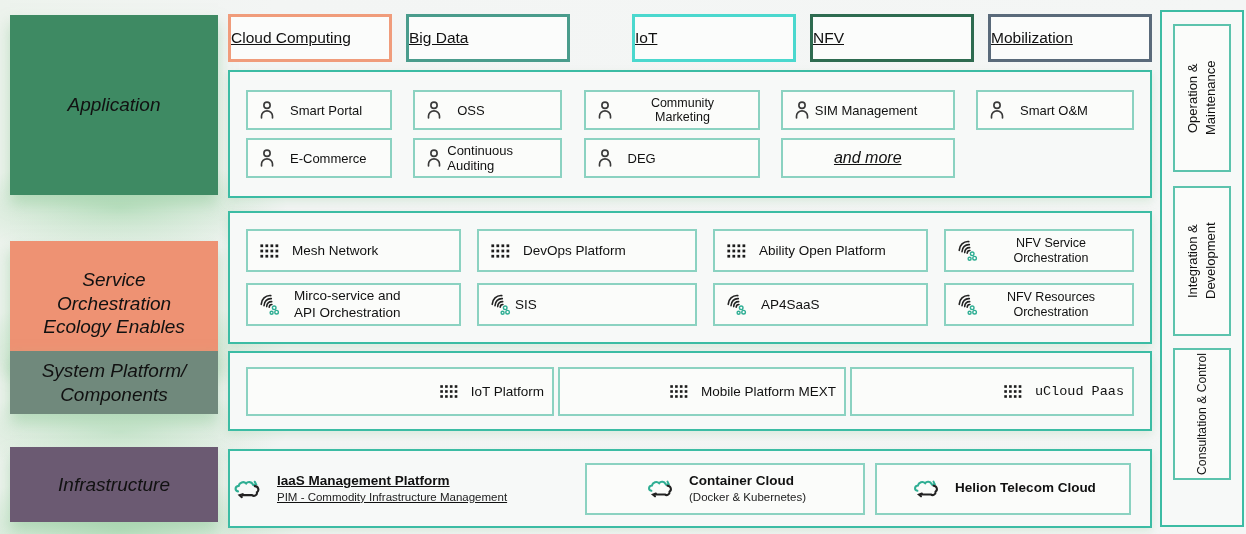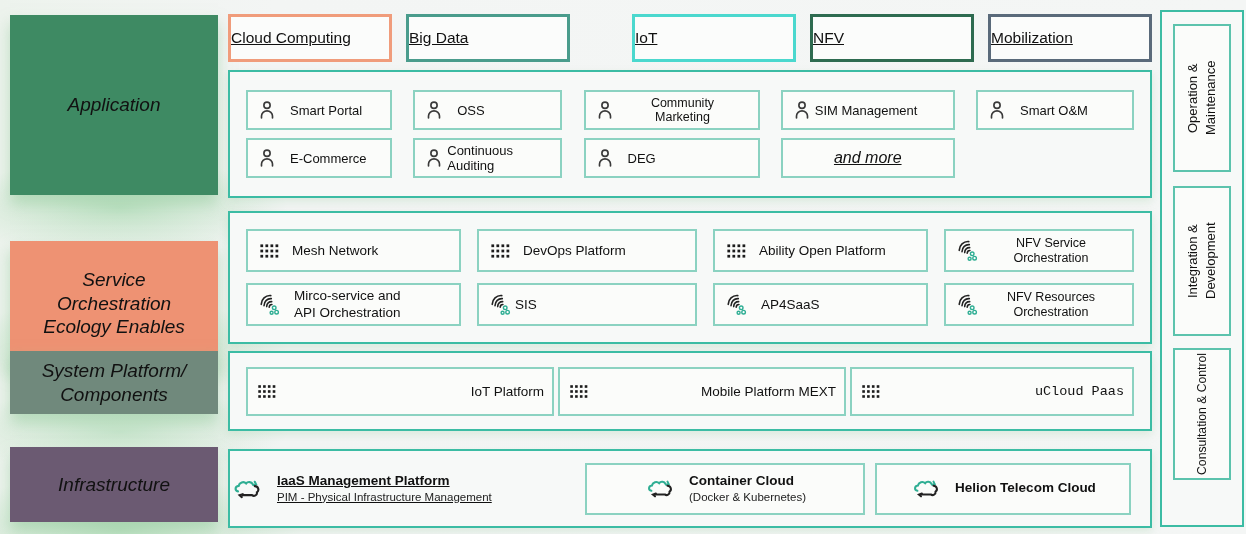--- a/index.html
+++ b/index.html
@@ -44,21 +44,21 @@
     row-gap:11px;align-content:center;}
   #row-sys{top:351px;height:80px;padding:0 16px;display:flex;align-items:center;justify-content:space-between;}
   #row-infra{top:449px;height:79px;display:flex;align-items:center;padding:0 17px 0 0;}
   
   .item{
     box-sizing:border-box;border:2px solid #8bd2c1;background:#fbfcfa;
     display:flex;align-items:center;padding:14px 8px;font-size:13px;
   }
   .app-item{height:40px;}
   .svc-item{height:43px;font-size:13.5px;padding:0 10px;}
-  .sys-item{height:49px;justify-content:space-between;font-size:13.5px;gap:12px;}
+  .sys-item{height:49px;justify-content:flex-end;font-size:13.5px;gap:12px;}
   .t-left{margin-left:12px;}
   .t-tight{margin-left:2px;}
   .t-center{flex:1;text-align:center;line-height:1.15;font-size:12.5px;margin:0 auto;}
   .w108{max-width:108px;}
   .w100{max-width:100px;}
   .w105{max-width:105px;}
   .t-2l{line-height:1.2;}
   .more{flex:1;text-align:center;font-size:16px;font-style:italic;text-decoration:underline;}
   .ic{flex:none;display:block;}
   
@@ -292,21 +292,21 @@
     </div>
   </div>
 
   <div class="rowbox" id="row-infra">
     <div class="infra-plain">
       <svg class="ic" width="34" height="26" viewBox="0 0 26 22">
           <use href="#ic-cloud-sync"></use>
         </svg>
       <div>
         <div class="infra-title">IaaS Management Platform</div>
-        <div class="infra-sub">PIM - Physical Infrastructure Management</div>
+        <div class="infra-sub">PIM - Commodity Infrastructure Management</div>
       </div>
     </div>
     <div class="infra-box" id="infra-container">
       <svg class="ic" width="32" height="25" viewBox="0 0 26 22">
           <use href="#ic-cloud-sync"></use>
         </svg>
       <div>
         <div class="infra-title">Container Cloud</div>
         <div class="infra-sub">(Docker &amp; Kubernetes)</div>
       </div>

